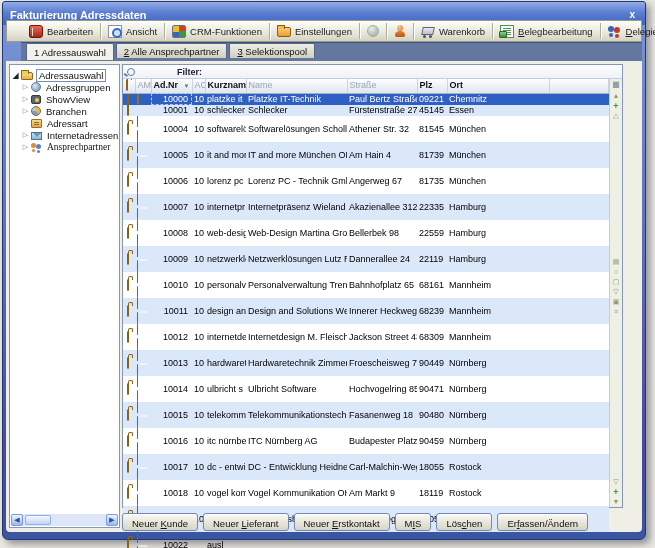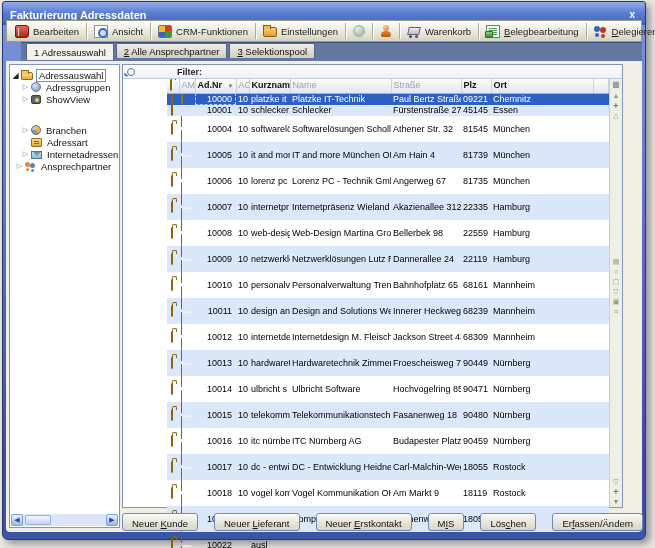--- a/index.html
+++ b/index.html
@@ -12,21 +12,21 @@
     border:1px solid #1e3a7a;border-radius:3px 3px 6px 6px;
     background:linear-gradient(#7b97d9,#49469e 85%,#3a56a0);
     box-shadow:4px 4px 7px rgba(40,45,70,.45);}
   .titlebar{height:23px;padding:2px 6px 0 7px;color:#fff;font-weight:bold;font-size:11px;
     background:linear-gradient(#93ace6 0%,#5c7fd4 45%,#3f62bd 100%);
     border-radius:3px 3px 0 0;display:flex;justify-content:space-between;align-items:center;}
   .close-x{color:#fff;font-size:10px;font-weight:bold;padding:0 4px;cursor:default;line-height:12px;}
 
   .toolbar{position:absolute;left:3px;right:3px;top:18px;height:22px;
     background:linear-gradient(#fefefb,#e3e2d4 70%,#d2d1c2);
-    border:1px solid #9a9a88;display:flex;align-items:center;padding:0 3px;}
+    border:1px solid #9a9a88;display:flex;align-items:center;padding:0 17px;}
   .tb-btn{display:flex;align-items:center;gap:4px;padding:2px 5px;font-size:9.5px;color:#1c1c1c;border-radius:2px;white-space:nowrap;}
   .tb-sep{width:1px;height:16px;background:#adad9b;box-shadow:1px 0 0 #fff;margin:0 2px;flex:none;}
 
   .tabstrip{position:absolute;left:18px;right:3px;top:40px;height:29px;background:#64779f;
     border-top:1px solid #3e5280;display:flex;padding-left:5px;gap:2px;}
   .tab{font-size:9.5px;padding:1px 7px 1px;color:#111;
     background:linear-gradient(#efeee6,#cfcec1);border:1px solid #55658a;border-bottom:none;
     border-radius:2px 2px 0 0;height:15px;line-height:13px;}
   .tab.active{background:#f3f2ea;height:17px;line-height:15px;font-weight:normal;}
 
@@ -60,21 +60,21 @@
   .scr-thumb{position:absolute;left:14px;width:26px;height:10px;top:1px;background:linear-gradient(#f4f8ff,#c2d4f6);border:1px solid #93b0e8;border-radius:2px;}
 
   
   .grid-panel{position:absolute;left:116px;top:3px;width:501px;height:444px;background:#fff;border:1px solid #8496b8;display:flex;flex-direction:column;}
   .filter-row{height:14px;flex:none;background:linear-gradient(#fdfdfe,#eef1f6);border-bottom:1px solid #c6cdd9;display:flex;align-items:center;font-size:9px;color:#223;}
   .filter-row b{font-weight:bold;margin-left:36px;}
   .mag-icon{width:8px;height:8px;border:1.5px solid #5c7da0;border-radius:50%;margin:0 6px 0 4px;position:relative;flex:none;}
   .mag-icon:after{content:"";position:absolute;left:-4px;top:5px;width:4px;height:1.5px;background:#5c7da0;transform:rotate(40deg);}
 
   .grid-body{flex:1;display:flex;min-height:0;}
-  .grid-table{flex:1;min-width:0;padding-left:44px;}
+  .grid-table{flex:1;min-width:0;}
   table{border-collapse:collapse;table-layout:fixed;width:100%;}
   th,td{padding:0 2px;overflow:hidden;white-space:nowrap;font-size:9px;height:11.5px;line-height:11px;text-align:left;font-weight:normal;}
   thead th{height:14px;background:linear-gradient(#fcfdfe,#e0e6ef);border-bottom:1px solid #a8b2c2;border-right:1px solid #ccd3de;color:#111;font-weight:bold;}
   thead th.muted{color:#98a3b3;font-weight:normal;}
   tr.alt td{background:#dbe8fa;}
   tr.sel td{background:#2e5fc3;color:#fff;}
   td.num{text-align:right;padding-right:4px;}
   .sortmark{float:right;color:#6a7788;font-size:6px;line-height:12px;}
   .cell-edit{outline:1px dashed #b8ccf4;outline-offset:-1px;margin-top:34px;}
 
@@ -84,21 +84,21 @@
   .globe-icon{width:9px;height:9px;margin:1px auto;border-radius:50%;border:1px solid #45659c;background:radial-gradient(circle at 35% 30%,#d8e8fa,#7aa4de 55%,#3e6cae);}
   .globe-icon:before{content:"";display:block;margin:2px 1px 0 1px;height:2px;background:rgba(255,255,255,.55);border-radius:50%;}
 
   .vstrip{flex:none;width:13px;background:#eef0e6;border-left:1px solid #c4ccd6;display:flex;flex-direction:column;align-items:center;font-size:7px;color:#8a9a72;}
   .vstrip .corner{color:#6a7a94;font-size:8px;height:12px;line-height:12px;}
   .strip-ic{height:10px;line-height:10px;cursor:default;}
   .strip-ic.plus{color:#3d9a3d;font-weight:bold;font-size:9px;}
   .vs-gap1{flex:2.2;} .vs-gap2{flex:2.6;}
 
   
-  .btn-row{position:absolute;left:116px;top:452px;display:flex;gap:16px;border-radius:8px;}
+  .btn-row{position:absolute;left:116px;top:452px;display:flex;gap:5px;border-radius:8px;}
   .push-btn{font-size:9.5px;color:#111;height:18px;padding:2px 9px 0;
     background:linear-gradient(#fbfbf8,#e4e3d6 60%,#d6d5c6);
     border:1px solid #7388b2;border-radius:3px;box-shadow:inset 0 1px 0 #fff;white-space:nowrap;}
 </style>
 </head>
 <body>
 
 <div id="win" data-name="app-window">
   <div class="titlebar" data-name="title-bar">
     <span data-name="window-title">Fakturierung Adressdaten</span>
@@ -168,36 +168,36 @@
           <div class="tree-row" data-name="tree-item-adressgruppen" style="padding-left: 10px;">
             <span class="tw-exp" data-name="expander-icon">▷</span>
             <span class="tree-icon i-groups" data-name="groups-icon"></span>
             <span class="tree-label" data-name="tree-item-label">Adressgruppen</span>
           </div>
           <div class="tree-row" data-name="tree-item-showview" style="padding-left: 10px;">
             <span class="tw-exp" data-name="expander-icon">▷</span>
             <span class="tree-icon i-showview" data-name="showview-icon"></span>
             <span class="tree-label" data-name="tree-item-label">ShowView</span>
           </div>
-          <div class="tree-row" data-name="tree-item-branchen" style="padding-left: 10px; margin-top: 19px;">
+          <div class="tree-row" data-name="tree-item-branchen" style="padding-left: 10px;">
             <span class="tw-exp" data-name="expander-icon">▷</span>
             <span class="tree-icon i-branches" data-name="branches-icon"></span>
             <span class="tree-label" data-name="tree-item-label">Branchen</span>
           </div>
           <div class="tree-row" data-name="tree-item-adressart" style="padding-left: 10px;">
             <span class="tw-exp" data-name="expander-icon"> </span>
             <span class="tree-icon i-addresstype" data-name="addresstype-icon"></span>
             <span class="tree-label" data-name="tree-item-label">Adressart</span>
           </div>
           <div class="tree-row" data-name="tree-item-internetadressen" style="padding-left: 10px;">
             <span class="tw-exp" data-name="expander-icon">▷</span>
             <span class="tree-icon i-internet" data-name="internet-icon"></span>
             <span class="tree-label" data-name="tree-item-label">Internetadressen</span>
           </div>
-          <div class="tree-row" data-name="tree-item-ansprechpartner" style="padding-left: 4px;">
+          <div class="tree-row" data-name="tree-item-ansprechpartner" style="padding-left: 10px; font-family: Liberation Serif, serif;">
             <span class="tw-exp" data-name="expander-icon">▷</span>
             <span class="tree-icon i-contacts" data-name="contacts-icon"></span>
             <span class="tree-label" data-name="tree-item-label">Ansprechpartner</span>
           </div>
         </div>
       <div class="tree-hscroll" data-name="tree-horizontal-scrollbar">
         <span class="scr-btn" data-name="scroll-left-icon">◀</span>
         <span class="scr-thumb" data-name="scrollbar-thumb"></span>
         <span class="scr-btn" data-name="scroll-right-icon">▶</span>
       </div>

